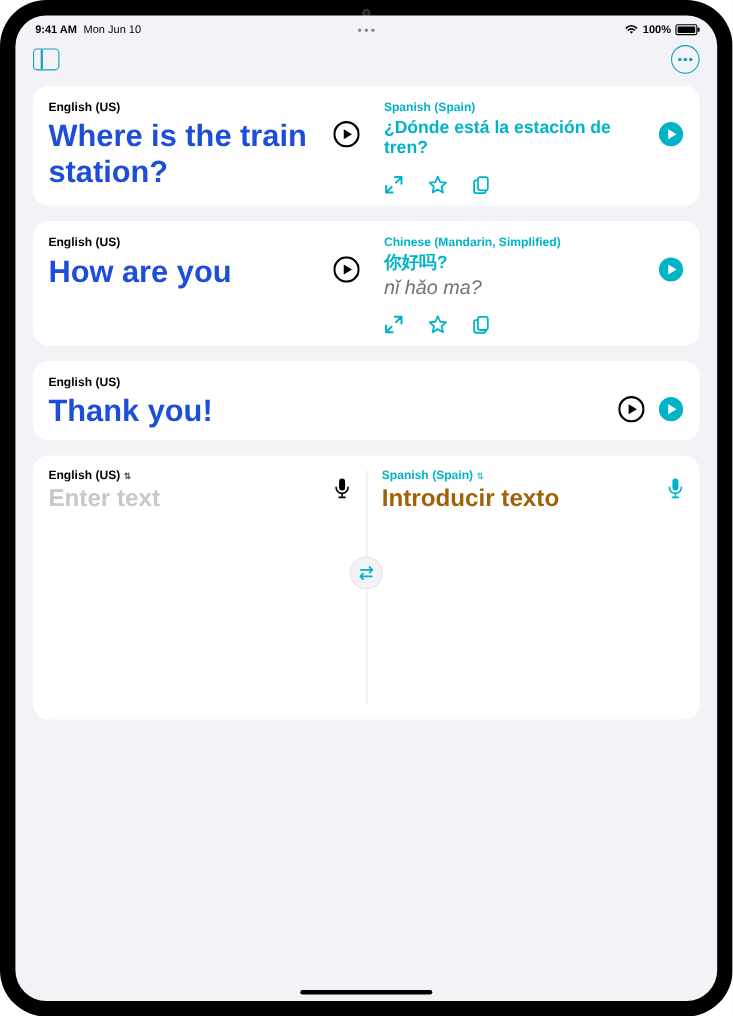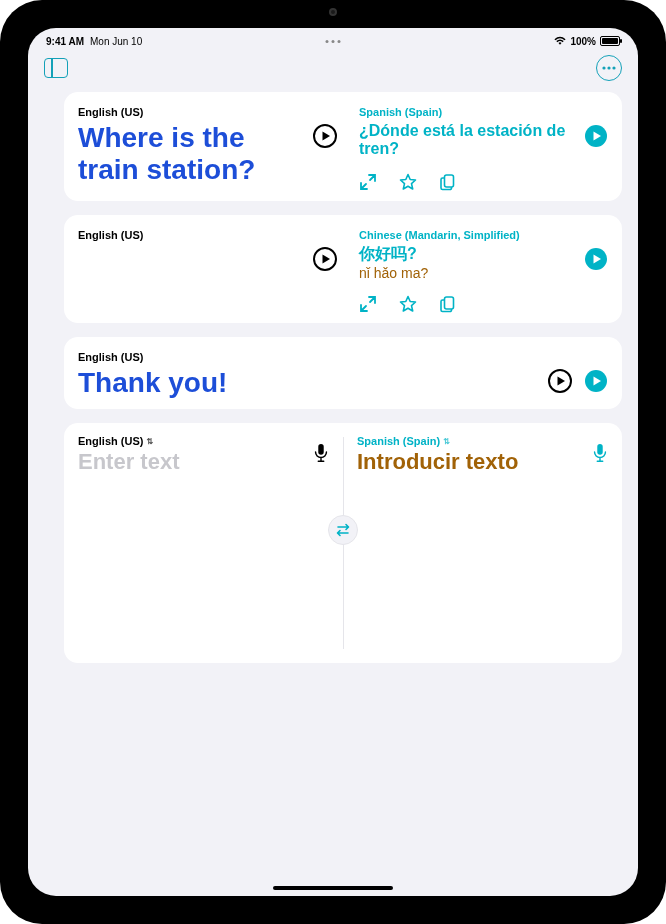--- a/index.html
+++ b/index.html
@@ -10,21 +10,21 @@
     font-family: -apple-system, BlinkMacSystemFont, "Helvetica Neue", sans-serif;
     display: flex;
     justify-content: center;
     align-items: flex-start;
   }
   .device {
     width: 666px;
     height: 924px;
     background: #000;
     border-radius: 42px;
-    padding: 28px;
+    padding: 14px;
     position: relative;
   }
   .screen {
     width: 100%;
     height: 100%;
     background: #f2f2f7;
     border-radius: 28px;
     overflow: hidden;
     position: relative;
     display: flex;
@@ -69,21 +69,20 @@
   }
   .more-btn {
     width:26px;height:26px;border:1.8px solid #14a1b8;border-radius:50%;
     display:flex;align-items:center;justify-content:center;color:#14a1b8;font-size:14px;
   }
   
   .content {
     padding: 6px 16px 0 16px;
     flex:1;
     overflow:hidden;
-    margin-left:20px;
   }
   .card {
     background:#fff;
     border-radius:14px;
     margin-bottom:14px;
     padding: 14px 14px 10px 14px;
     display:flex;
     position:relative;
   }
   .col { flex:1; min-width:0; display:flex; flex-direction:column;}
@@ -93,21 +92,21 @@
     font-size:11px; font-weight:700; color:#000; margin-bottom:4px;
   }
   .lang-label.teal { color:#00b3c6;}
   .src-text {
     font-size:28px; font-weight:800; color:#1d4ed8; line-height:1.15;
   }
   .dst-text {
     font-size:16px; font-weight:800; color:#00b3c6; line-height:1.15;
   }
   .roman {
-    font-size:14px; color:#a16207; margin-top:2px;
+    font-size:18px; color:#737373; margin-top:2px;font-style:italic;
   }
   .play {
     width:24px;height:24px; flex:0 0 24px; align-self:flex-start; margin-top:18px;
   }
   .play.src{ margin-left:6px; margin-right:6px;}
   .play.dst{ margin-left:6px;}
   .play-circle{ width:24px;height:24px; }
   .actions {
     display:flex; gap:22px; margin-top:14px; color:#00b3c6;
   }
@@ -228,20 +227,21 @@
           <svg class="play-circle" viewBox="0 0 24 24">
               <circle cx="12" cy="12" r="11" fill="#00b3c6"></circle>
               <path d="M9.5 7.5 L17 12 L9.5 16.5 Z" fill="#fff"></path>
             </svg>
         </div>
       </div>
 
       <div class="card">
         <div class="col left">
           <div class="lang-label">English (US)</div>
+          <div class="src-text">How are you</div>
         </div>
         <div class="play src">
           <svg class="play-circle" viewBox="0 0 24 24">
               <circle cx="12" cy="12" r="11" fill="none" stroke="#000" stroke-width="2"></circle>
               <path d="M9.5 7.5 L17 12 L9.5 16.5 Z" fill="#000"></path>
             </svg>
         </div>
         <div class="col right">
           <div class="lang-label teal">Chinese (Mandarin, Simplified)</div>
           <div class="dst-text">你好吗?</div>

